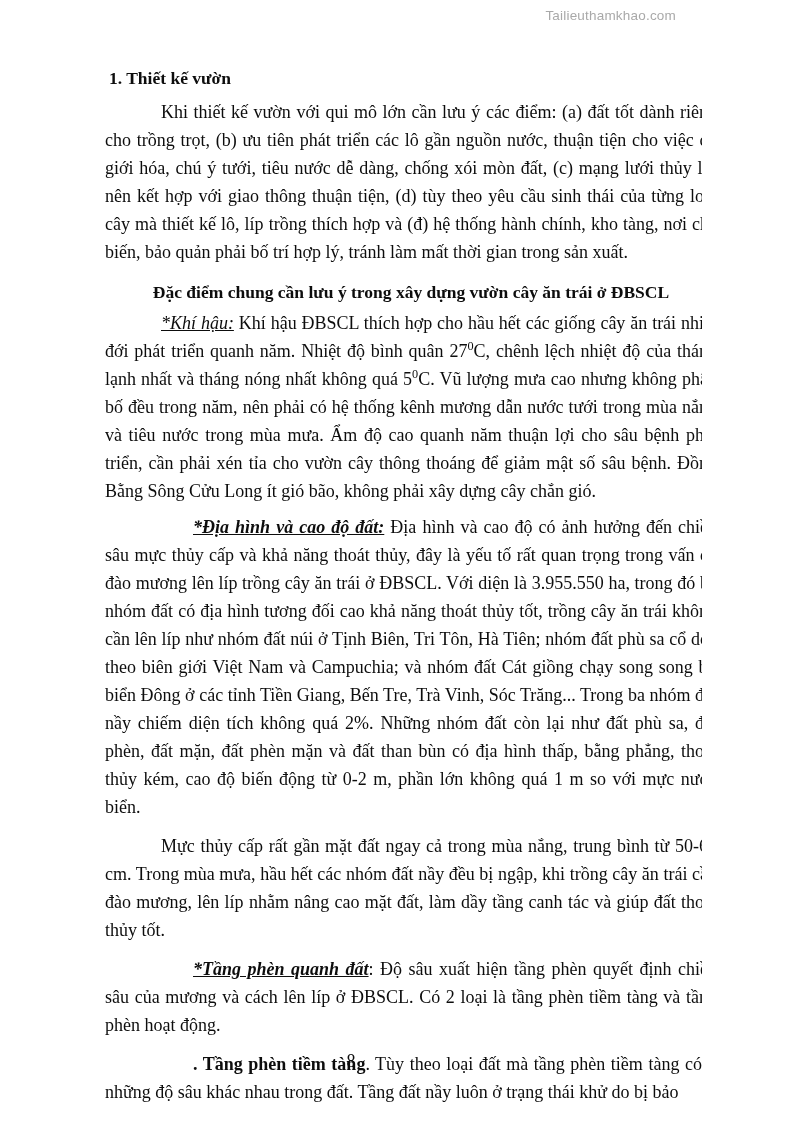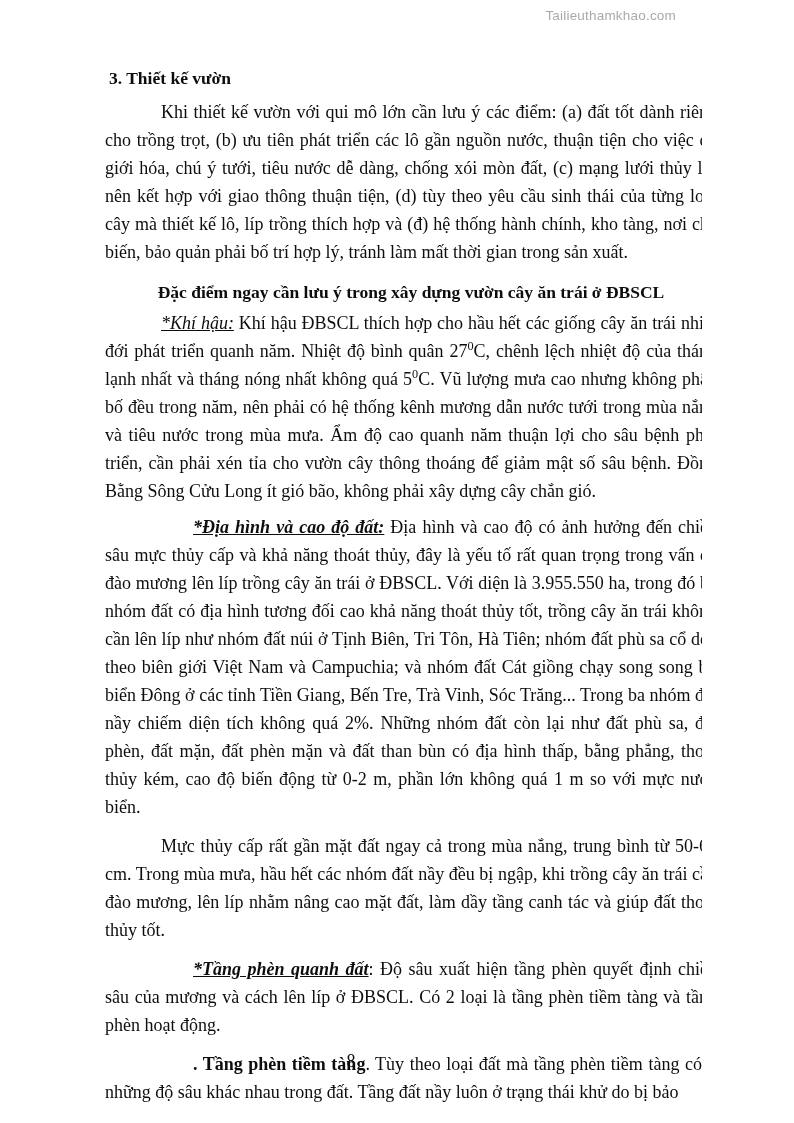--- a/index.html
+++ b/index.html
@@ -80,27 +80,27 @@
 </style>
 </head>
 <body>
 
 <div class="page">
 
   <div class="watermark">Tailieuthamkhao.com</div>
 
   <div class="content">
 
-    <div class="h-sub">3. Thiết kế vườn</div>
+    <div class="h-sub">1. Thiết kế vườn</div>
 
     <p class="body">Khi thiết kế vườn với qui mô lớn cần lưu ý các điểm: (a) đất tốt dành riêng cho  trồng trọt, (b) ưu tiên phát triển các lô gần nguồn nước, thuận tiện cho việc cơ giới hóa, chú ý tưới, tiêu nước dễ dàng, chống xói mòn đất, (c) mạng lưới thủy lợi nên kết hợp với giao thông thuận tiện, (d) tùy theo yêu cầu sinh thái của từng loại cây mà thiết kế lô, líp trồng thích hợp và (đ) hệ thống hành chính, kho tàng, nơi chế biến, bảo quản phải bố trí hợp lý, tránh làm mất thời gian trong sản xuất.</p>
 
     <div class="gap-sm"></div>
 
-    <div class="h-center">Đặc điểm ngay cần lưu ý trong xây dựng vườn cây ăn trái ở ĐBSCL</div>
+    <div class="h-center">Đặc điểm chung cần lưu ý trong xây dựng vườn cây ăn trái ở ĐBSCL</div>
 
     <p class="body"><span class="it">*Khí hậu:</span><span> Khí hậu ĐBSCL thích hợp cho hầu hết các giống cây ăn trái nhiệt đới phát triển quanh năm. Nhiệt độ bình quân 27</span><span class="sup">0</span><span>C, chênh lệch nhiệt độ của tháng lạnh nhất và tháng nóng nhất không quá 5</span><span class="sup">0</span><span>C. Vũ lượng mưa cao nhưng không phân bố đều trong năm, nên phải có hệ thống kênh mương dẫn nước tưới trong mùa nắng và tiêu nước trong mùa mưa. Ẩm độ cao quanh năm thuận lợi cho sâu bệnh phát triển, cần phải xén tỉa cho vườn cây thông thoáng để giảm mật số sâu bệnh. Đồng Bằng Sông Cửu Long ít gió bão, không phải xây dựng cây chắn gió.</span></p>
 
     <div class="gap-sm"></div>
 
     <p class="body"><span class="it bd">*Địa hình và cao độ đất:</span><span> Địa hình và cao độ có ảnh hưởng đến chiều sâu mực thủy cấp và khả năng thoát thủy, đây là yếu tố rất quan trọng trong vấn đề đào mương lên líp trồng cây ăn trái ở  ĐBSCL. Với diện là 3.955.550 ha, trong đó ba nhóm đất có địa hình tương đối cao khả năng thoát thủy tốt, trồng cây ăn trái không cần lên líp như nhóm đất núi ở Tịnh Biên, Tri Tôn, Hà Tiên; nhóm đất phù sa cổ dọc theo biên giới Việt Nam và Campuchia; và nhóm đất Cát giồng chạy song song bờ biển Đông ở các tỉnh Tiền Giang, Bến Tre, Trà Vinh, Sóc Trăng... Trong ba nhóm đất nầy chiếm diện tích không quá 2%. Những nhóm đất còn lại như đất phù sa, đất phèn, đất mặn, đất phèn mặn và đất than bùn có địa hình thấp, bằng phẳng, thoát thủy kém, cao độ biến động từ 0-2 m, phần lớn không quá 1 m so với mực nước biển.</span></p>
 
     <div class="gap-md"></div>
 
     <p class="body">Mực thủy cấp rất gần mặt đất ngay cả trong mùa nắng, trung bình từ 50-60 cm. Trong mùa mưa, hầu hết các nhóm đất nầy đều bị ngập, khi trồng cây ăn trái cần đào mương, lên líp nhằm nâng cao mặt đất, làm dầy tầng canh tác và giúp đất thoát thủy tốt.</p>

